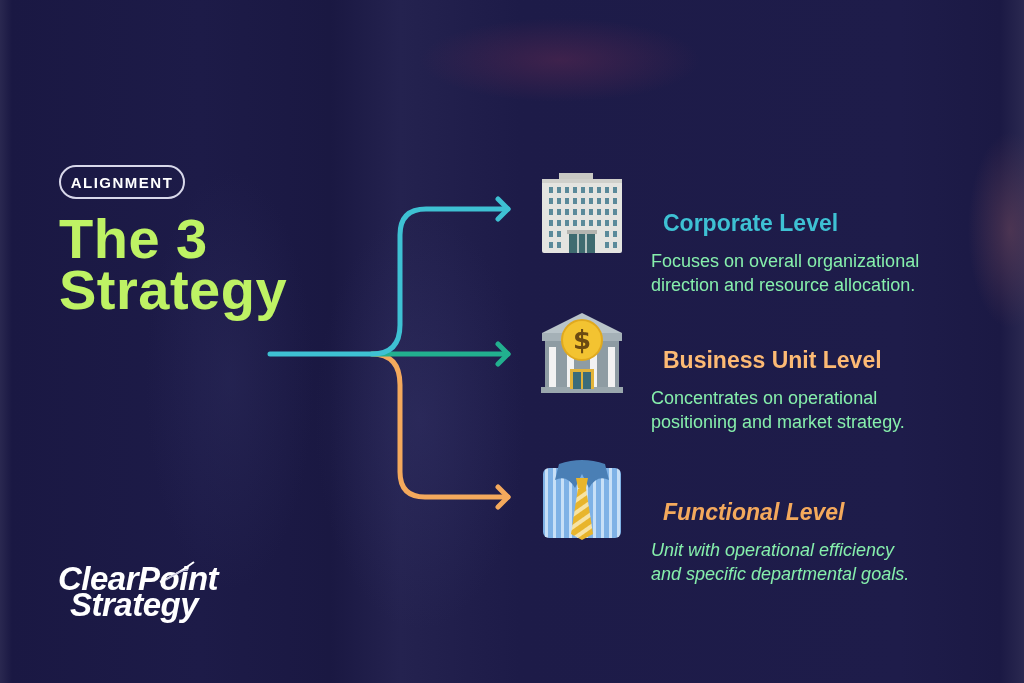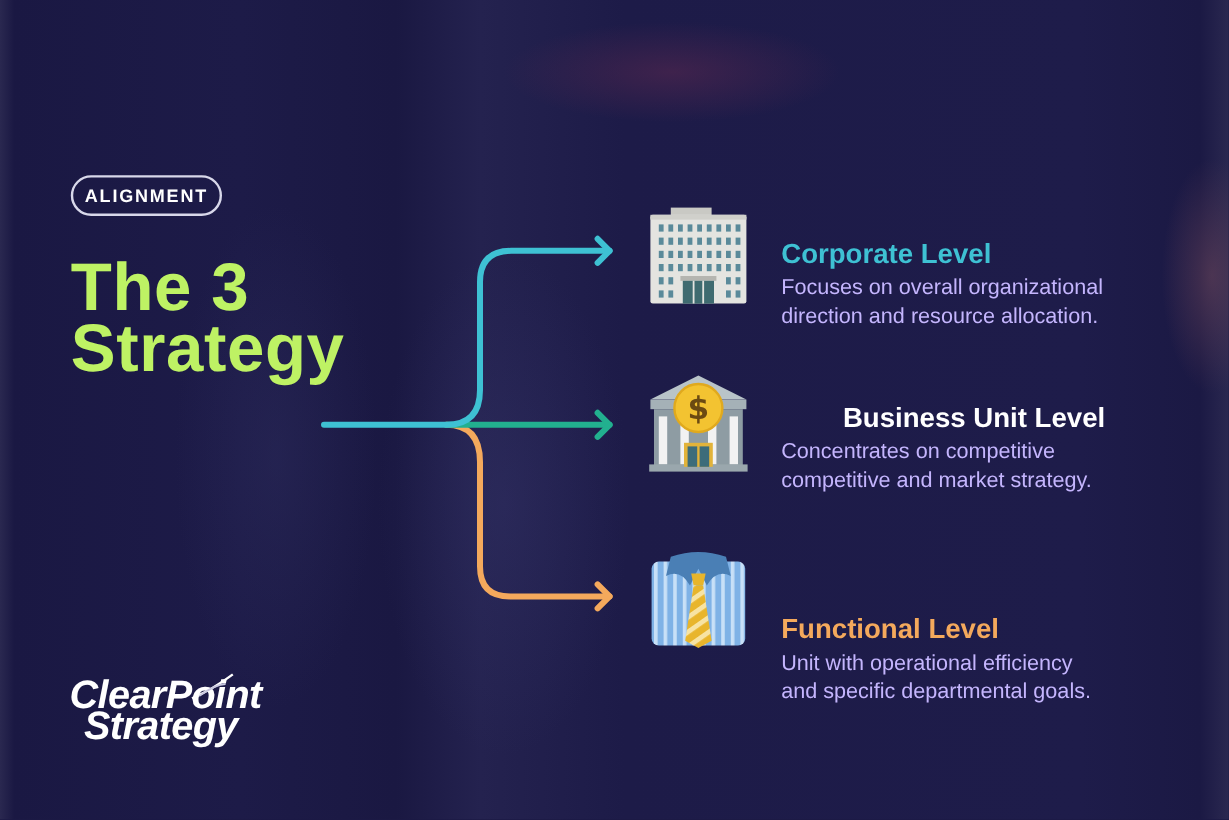--- a/index.html
+++ b/index.html
@@ -11,41 +11,41 @@
     .bg {
       position: absolute; inset: 0;
       background:
         radial-gradient(ellipse 200px 60px at 560px 60px, rgba(90,40,80,0.55), rgba(0,0,0,0) 70%),
         radial-gradient(ellipse 60px 140px at 1010px 230px, rgba(110,70,90,0.55), rgba(0,0,0,0) 70%),
         radial-gradient(ellipse 120px 300px at 230px 380px, rgba(50,50,100,0.35), rgba(0,0,0,0) 70%),
         radial-gradient(ellipse 150px 300px at 420px 420px, rgba(55,55,110,0.35), rgba(0,0,0,0) 70%),
         linear-gradient(90deg, #2a2850 0px, #1a1843 12px, #1d1b48 200px, #1a1842 330px, #24224f 400px, #1d1b48 520px, #1e1c4a 900px, #1b1944 1000px, #2a2850 1024px);
     }
     .pill {
-      position: absolute; left: 59px; top: 146px; width: 126px; height: 34px;
+      position: absolute; left: 59px; top: 165px; width: 126px; height: 34px;
       border: 2px solid #d8d8ea; border-radius: 18px; box-sizing: border-box;
       color: #ffffff; font-weight: bold; font-size: 15px; letter-spacing: 1.5px;
       display: flex; align-items: center; justify-content: center;
     }
     .title {
       position: absolute; left: 59px; top: 213px; margin: 0;
       color: #bef264; font-weight: bold; font-size: 56px; line-height: 51px;
       letter-spacing: 0.5px;
     }
     .title span { display: block; }
     svg.flow { position: absolute; left: 0; top: 0; }
     .icon {
       position: absolute; width: 90px; height: 90px;
     }
     .level { position: absolute; left: 651px; }
     .level h2 {
-      margin: 0; font-size: 23px; font-weight: bold; line-height: 28px;
+      margin: 12px; font-size: 23px; font-weight: bold; line-height: 28px;
     }
     .level p {
-      margin: 2px 0 0 0; color: #c4b5fd; font-size: 18px; line-height: 24px;
+      margin: 2px 0 0 0; color: #86efac; font-size: 18px; line-height: 24px;
       width: 270px;
     }
     .logo {
       position: absolute; left: 58px; top: 566px; color: #ffffff;
       font-style: italic; font-weight: bold; font-size: 33px; line-height: 26px;
       letter-spacing: -0.5px;
     }
     .logo .l2 { display: block; padding-left: 12px; }
     .logo svg { position: absolute; left: 100px; top: -6px; }
   </style>
@@ -165,25 +165,25 @@
   <polygon points="39,26 51,26 49,36 41,36" fill="#e8b52c"></polygon>
   <polygon points="41,36 49,36 56,82 45,88 34,82" fill="url(#tiestripes)"></polygon>
 </svg>
 
 <div class="level" style="top:197px;">
   <h2 style="color:#3ec1d3;">Corporate Level</h2>
   <p>Focuses on overall organizational direction and resource allocation.</p>
 </div>
 
 <div class="level" style="top:334px;">
-  <h2 style="color:#ffffff;text-align:right;">Business Unit Level</h2>
-  <p>Concentrates on competitive competitive and market strategy.</p>
+  <h2 style="color:#fdba74;">Business Unit Level</h2>
+  <p>Concentrates on operational positioning and market strategy.</p>
 </div>
 
-<div class="level" style="top:510px;">
+<div class="level" style="top:486px;font-style:italic;">
   <h2 style="color:#f4a95c;">Functional Level</h2>
   <p>Unit with operational efficiency and specific departmental goals.</p>
 </div>
 
 <div class="logo">
   <svg width="40" height="24" viewBox="0 0 40 24">
     <path d="M2 22 Q20 14 36 2" stroke="#ffffff" stroke-width="2" fill="none"></path>
     <path d="M8 20 Q22 10 30 10" stroke="#c9c9e0" stroke-width="1.5" fill="none"></path>
   </svg>
   <span>ClearPoint</span>

